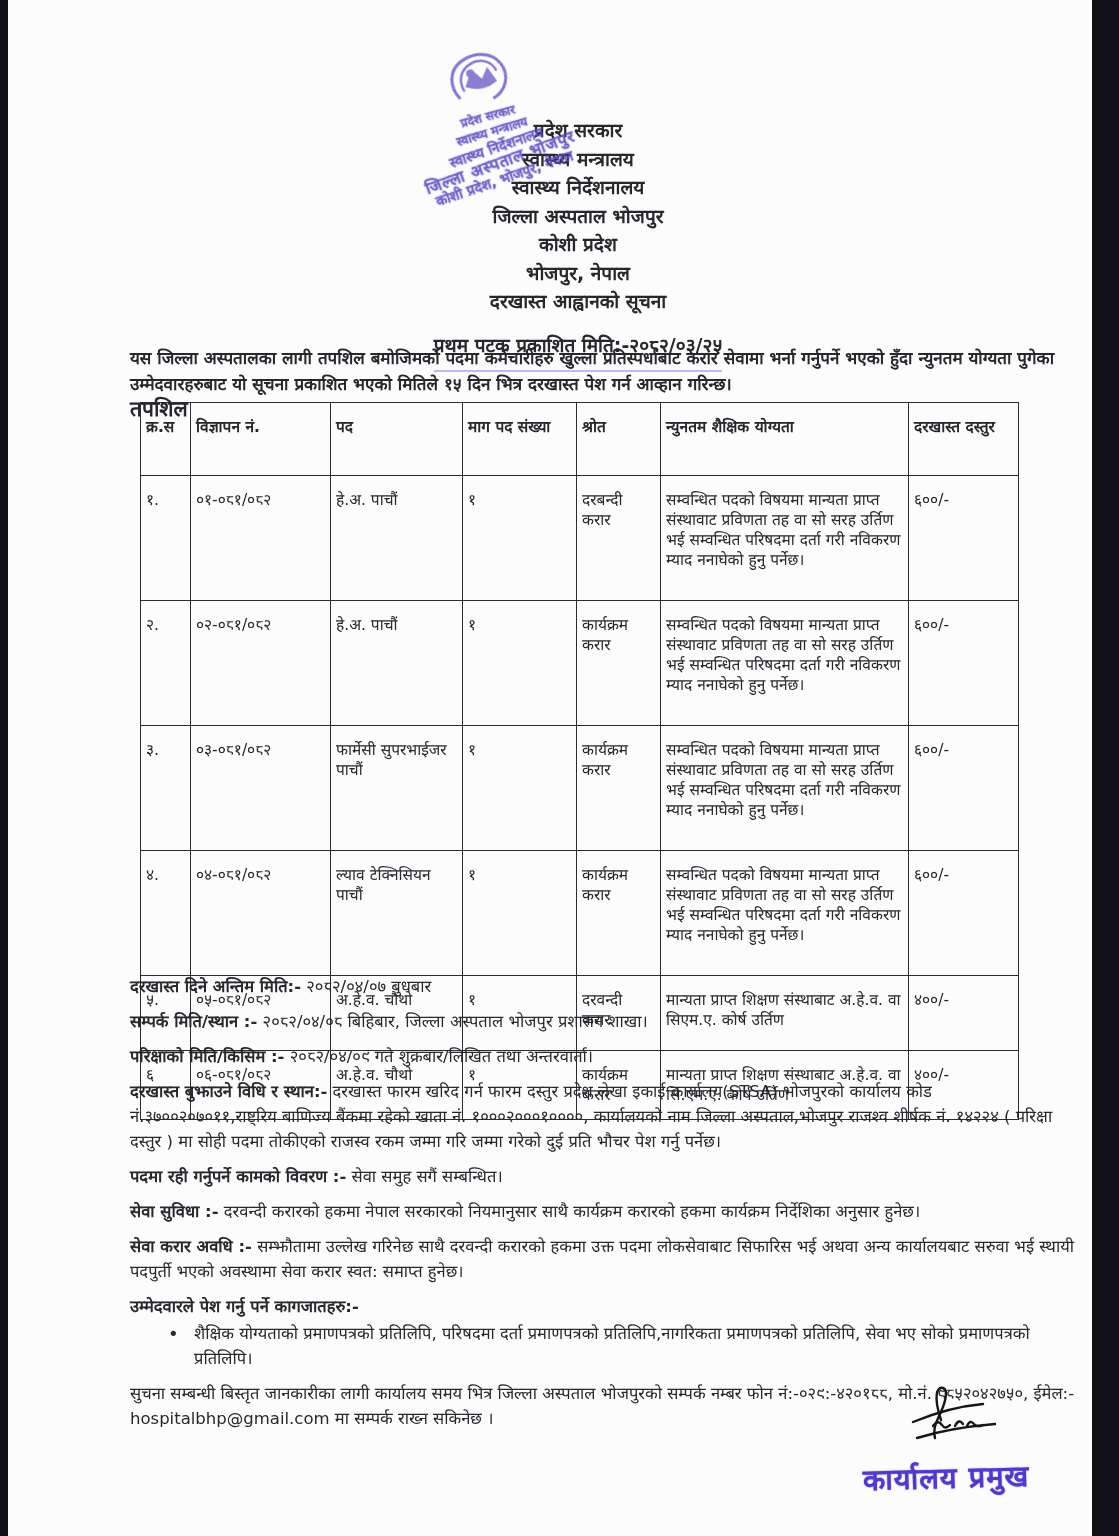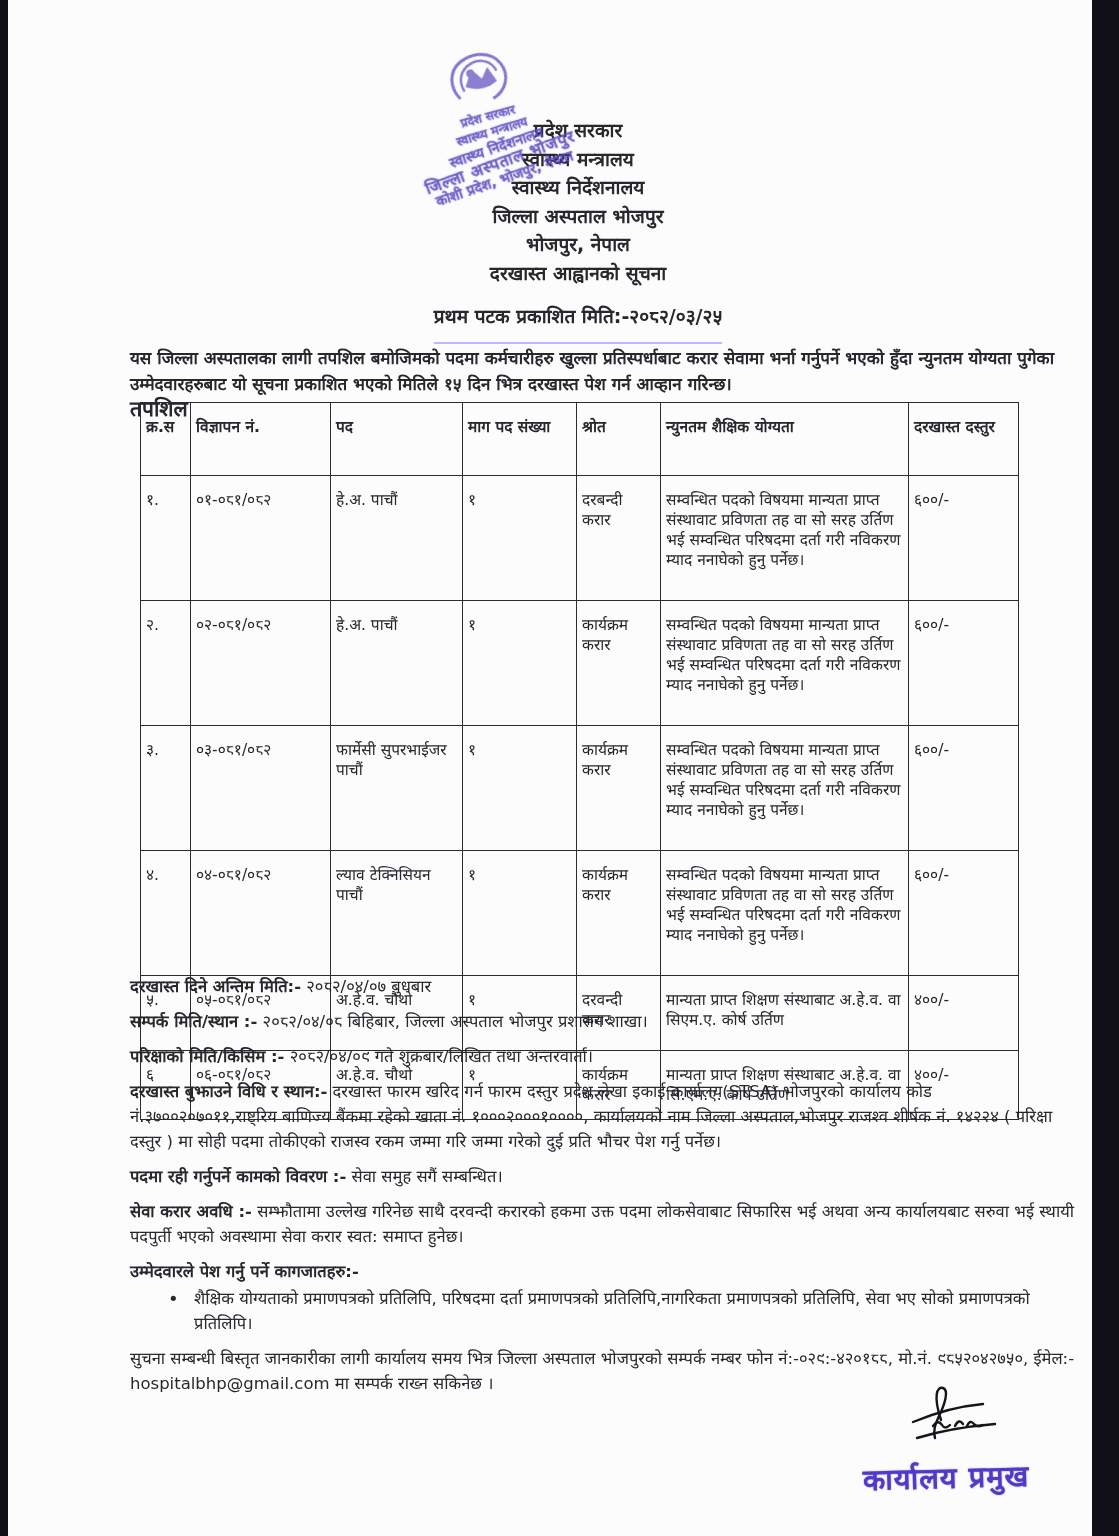--- a/index.html
+++ b/index.html
@@ -117,20 +117,21 @@
     <span class="s-line s2">स्वास्थ्य निर्देशनालय</span>
     <span class="s-line s3">जिल्ला अस्पताल भोजपुर</span>
     <span class="s-line s4">कोशी प्रदेश, भोजपुर, नेपाल</span>
   </div>
 
   <div class="header-block">
     <span class="h-line">प्रदेश सरकार</span>
     <span class="h-line">स्वास्थ्य मन्त्रालय</span>
     <span class="h-line">स्वास्थ्य निर्देशनालय</span>
     <span class="h-line">जिल्ला अस्पताल भोजपुर</span>
+    <span class="h-line">कोशी प्रदेश</span>
     <span class="h-line">भोजपुर, नेपाल</span>
     <span class="h-line">दरखास्त आह्वानको सूचना</span>
     <span class="published">प्रथम पटक प्रकाशित मिति:-२०८२/०३/२५</span>
   </div>
 
   <p class="intro">यस जिल्ला अस्पतालका लागी तपशिल बमोजिमको पदमा कर्मचारीहरु खुल्ला प्रतिस्पर्धाबाट करार सेवामा भर्ना गर्नुपर्ने भएको हुँदा न्युनतम योग्यता पुगेका उम्मेदवारहरुबाट यो सूचना प्रकाशित भएको मितिले १५ दिन भित्र दरखास्त पेश गर्न आव्हान गरिन्छ।</p>
   <div class="tapshil">तपशिल</div>
 
   <table class="vacancy">
     <colgroup>
@@ -210,20 +211,21 @@
       </tr>
     </tbody>
   </table>
 
   <div class="notes">
     <p><b>दरखास्त दिने अन्तिम मिति:-</b> <span>२०८२/०४/०७ बुधबार</span></p>
     <p><b>सम्पर्क मिति/स्थान :-</b> <span>२०८२/०४/०८ बिहिबार, जिल्ला अस्पताल भोजपुर प्रशासन शाखा।</span></p>
     <p><b>परिक्षाको मिति/किसिम :-</b> <span>२०८२/०४/०९ गते शुक्रबार/लिखित तथा अन्तरवार्ता।</span></p>
     <p><b>दरखास्त बुझाउने विधि र स्थान:-</b> <span>दरखास्त फारम खरिद गर्न फारम दस्तुर प्रदेश लेखा इकाई कार्यालय(STSA) भोजपुरको कार्यालय कोड नं.३७००२०७०११,राष्ट्रिय बाणिज्य बैंकमा रहेको खाता नं. १०००२०००१००००, कार्यालयको नाम जिल्ला अस्पताल,भोजपुर राजश्व शीर्षक नं. १४२२४ ( परिक्षा दस्तुर ) मा सोही पदमा तोकीएको राजस्व रकम जम्मा गरि जम्मा गरेको दुई प्रति भौचर पेश गर्नु पर्नेछ।</span></p>
     <p><b>पदमा रही गर्नुपर्ने कामको विवरण :-</b> <span>सेवा समुह सगैं सम्बन्धित।</span></p>
+    <p><b>सेवा सुविधा :-</b> <span>दरवन्दी करारको हकमा नेपाल सरकारको नियमानुसार साथै कार्यक्रम करारको हकमा कार्यक्रम निर्देशिका अनुसार हुनेछ।</span></p>
     <p><b>सेवा करार अवधि :-</b> <span>सम्झौतामा उल्लेख गरिनेछ साथै दरवन्दी करारको हकमा उक्त पदमा लोकसेवाबाट सिफारिस भई अथवा अन्य कार्यालयबाट सरुवा भई स्थायी पदपुर्ती भएको अवस्थामा सेवा करार स्वत: समाप्त हुनेछ।</span></p>
     <p><b>उम्मेदवारले पेश गर्नु पर्ने कागजातहरु:-</b> <span></span></p>
     <div class="doc-bullet">
       <span class="dot">•</span>
       <span>शैक्षिक योग्यताको प्रमाणपत्रको प्रतिलिपि, परिषदमा दर्ता प्रमाणपत्रको प्रतिलिपि,नागरिकता प्रमाणपत्रको प्रतिलिपि, सेवा भए सोको प्रमाणपत्रको प्रतिलिपि।</span>
     </div>
     <p class="contact">सुचना सम्बन्धी बिस्तृत जानकारीका लागी कार्यालय समय भित्र जिल्ला अस्पताल भोजपुरको सम्पर्क नम्बर फोन नं:-०२९:-४२०१८८, मो.नं. ९८५२०४२७५०, ईमेल:-hospitalbhp@gmail.com मा सम्पर्क राख्न सकिनेछ ।</p>
   </div>
 
   <div class="signature">

